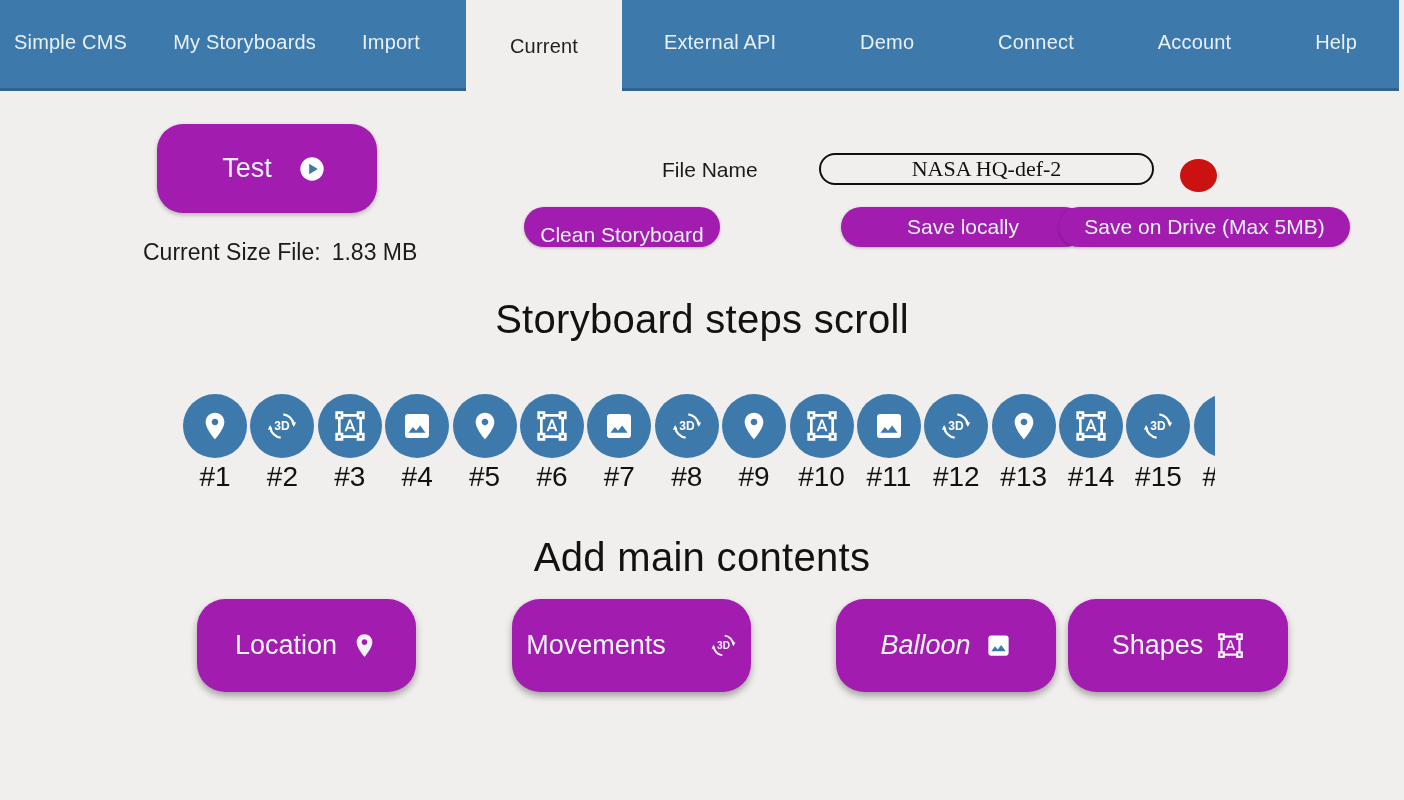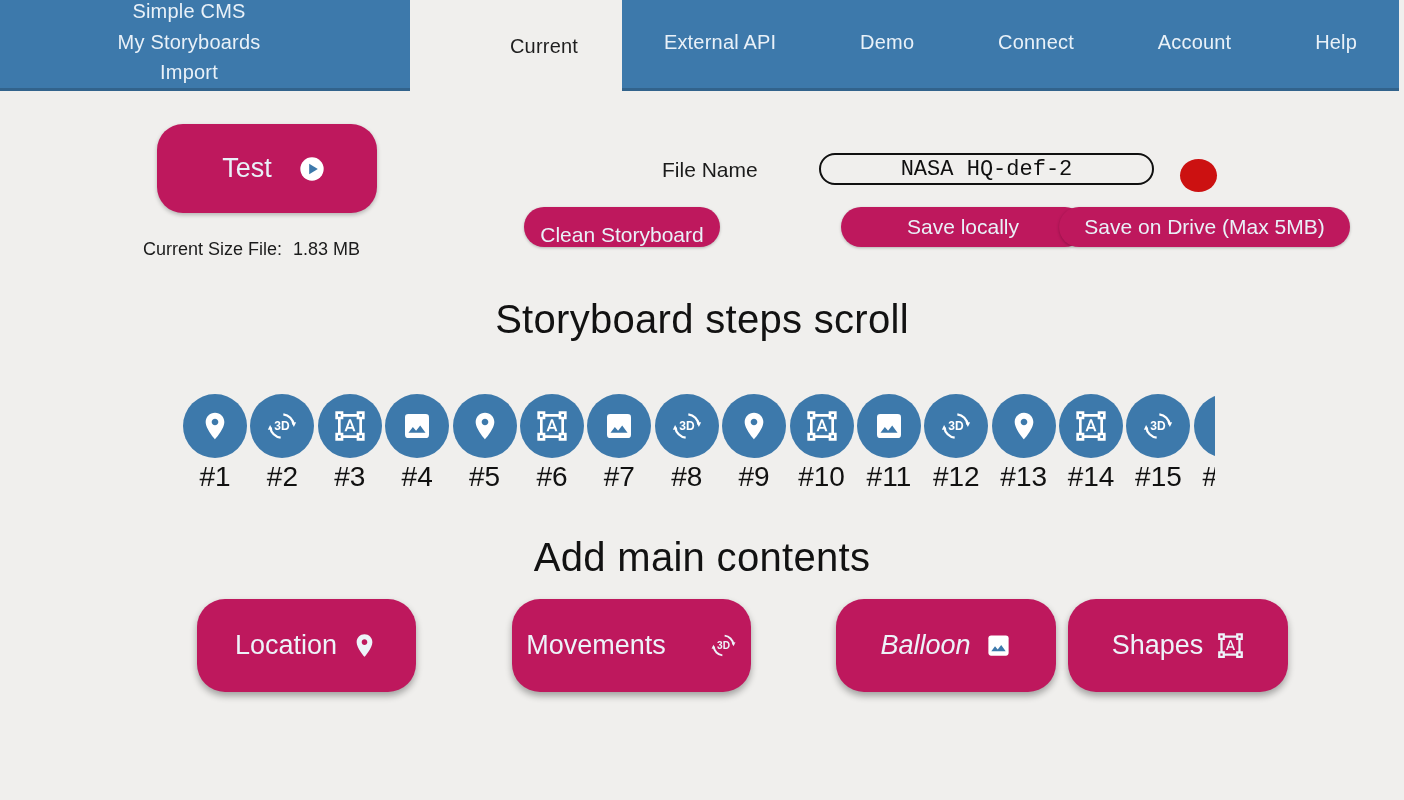--- a/index.html
+++ b/index.html
@@ -8,64 +8,63 @@
     font-family:"Liberation Sans", sans-serif;
     background:#f0efed;
     color:#141414;
     position:relative;
     overflow:hidden;
   }
 
   
   .nav { position:absolute; left:0; top:0; width:1399px; height:91px; }
   .nav-left {
-    position:absolute; left:0; top:0; width:410px; height:91px;
+    position:absolute; left:0; top:0; width:466px; height:91px;
     background:#3d79ab; border-bottom:3px solid rgba(0,0,0,0.18);
     display:flex; align-items:center; justify-content:space-between;
     padding:0 46px 0 14px;
-    flex-direction:column;
   }
   .nav-tab-active {
     position:absolute; left:466px; top:0; width:156px; height:96px;
     background:#f0efed;
     display:flex; align-items:center; justify-content:center;
   }
   .nav-right {
     position:absolute; left:622px; top:0; width:777px; height:91px;
     background:#3d79ab; border-bottom:3px solid rgba(0,0,0,0.18);
     display:flex; align-items:center; justify-content:space-around;
   }
   .nav-item {
     color:#e9f1f8; font-size:20px; letter-spacing:0.2px;
     white-space:nowrap; cursor:pointer; padding-bottom:4px;
   }
   .nav-item.active { color:#1f1f1f; }
 
   
   .btn-blue {
-    background:#be185d; color:#e9f1f8; border:none; cursor:pointer;
+    background:#a21caf; color:#e9f1f8; border:none; cursor:pointer;
     font-family:inherit; display:flex; align-items:center; justify-content:center;
   }
   .test-btn {
     position:absolute; left:157px; top:124px; width:220px; height:89px;
     border-radius:26px; font-size:27px; gap:26px; padding-left:14px;
     box-shadow:0 2px 4px rgba(0,0,0,0.25);
   }
   .test-btn svg { width:28px; height:28px; }
 
   .current-size {
-    position:absolute; left:143px; top:239px; font-size:18px; color:#1b1b1b;
+    position:absolute; left:143px; top:239px; font-size:23px; color:#1b1b1b;
     display:flex; gap:11px; white-space:nowrap;
   }
 
   .file-name-label { position:absolute; left:662px; top:158px; font-size:21px; color:#1b1b1b; }
   .file-name-input {
     position:absolute; left:819px; top:153px; width:335px; height:32px;
     border:2px solid #101010; border-radius:17px; background:#f0efed;
-    font-family:Liberation Mono, monospace; font-size:22px; text-align:center; color:#101010;
+    font-family:Liberation Serif, serif; font-size:22px; text-align:center; color:#101010;
     outline:none;
   }
   .record-dot {
     position:absolute; left:1180px; top:159px; width:37px; height:33px;
     border-radius:50%; background:#cc1111;
   }
 
   .pill { position:absolute; top:207px; height:40px; border-radius:20px; font-size:21px;
           box-shadow:0 1px 3px rgba(0,0,0,0.25); white-space:nowrap; }
   .pill-clean { left:524px; width:196px;align-items:flex-end; }

